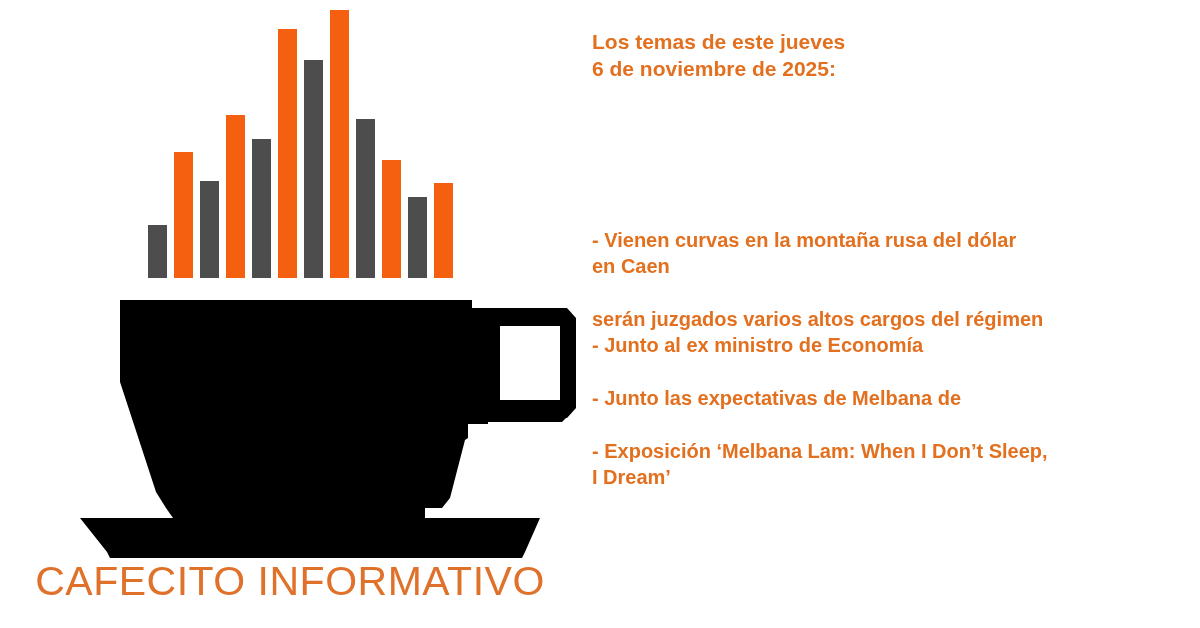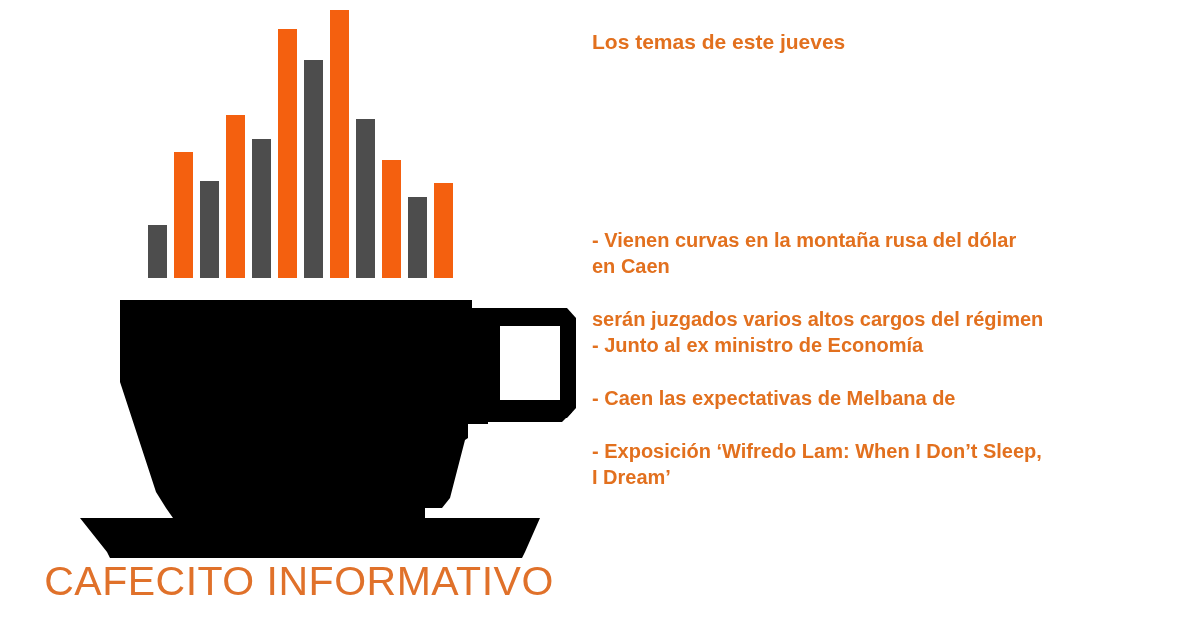--- a/index.html
+++ b/index.html
@@ -52,21 +52,20 @@
     left: 0px;
     top: 558px;
     width: 580px;
     text-align: center;
     font-size: 41px;
     font-weight: 400;
     letter-spacing: 0.5px;
     color: #E0712A;
     white-space: nowrap;
     font-family: "Liberation Sans", sans-serif;
-    padding-left: 9px;
   }
 
   
   #content {
     position: absolute;
     left: 590px;
     top: 0;
     width: 610px;
     height: 489px;
   }
@@ -135,34 +134,35 @@
       <rect x="430" y="36" width="60" height="74" fill="#ffffff"></rect>
     </svg>
 
     <div id="brand-wordmark">CAFECITO INFORMATIVO</div>
   </div>
 
   <div id="content">
 
     <div id="headline">
       <span class="hl-line">Los temas de este jueves</span>
+      <span class="hl-line">6 de noviembre de 2025:</span>
     </div>
 
     <div id="topics">
       <div class="topic">
         <span class="t-line">- Vienen curvas en la montaña rusa del dólar</span>
         <span class="t-line">en Caen</span>
       </div>
       <div class="topic">
         <span class="t-line">serán juzgados varios altos cargos del régimen</span>
         <span class="t-line">- Junto al ex ministro de Economía</span>
       </div>
       <div class="topic">
-        <span class="t-line">- Caen las expectativas de Melbana de</span>
+        <span class="t-line">- Junto las expectativas de Melbana de</span>
       </div>
       <div class="topic">
-        <span class="t-line">- Exposición ‘Wifredo Lam: When I Don’t Sleep,</span>
+        <span class="t-line">- Exposición ‘Melbana Lam: When I Don’t Sleep,</span>
         <span class="t-line">I Dream’</span>
       </div>
     </div>
 
   </div>
 </div>
 
 </body></html>

